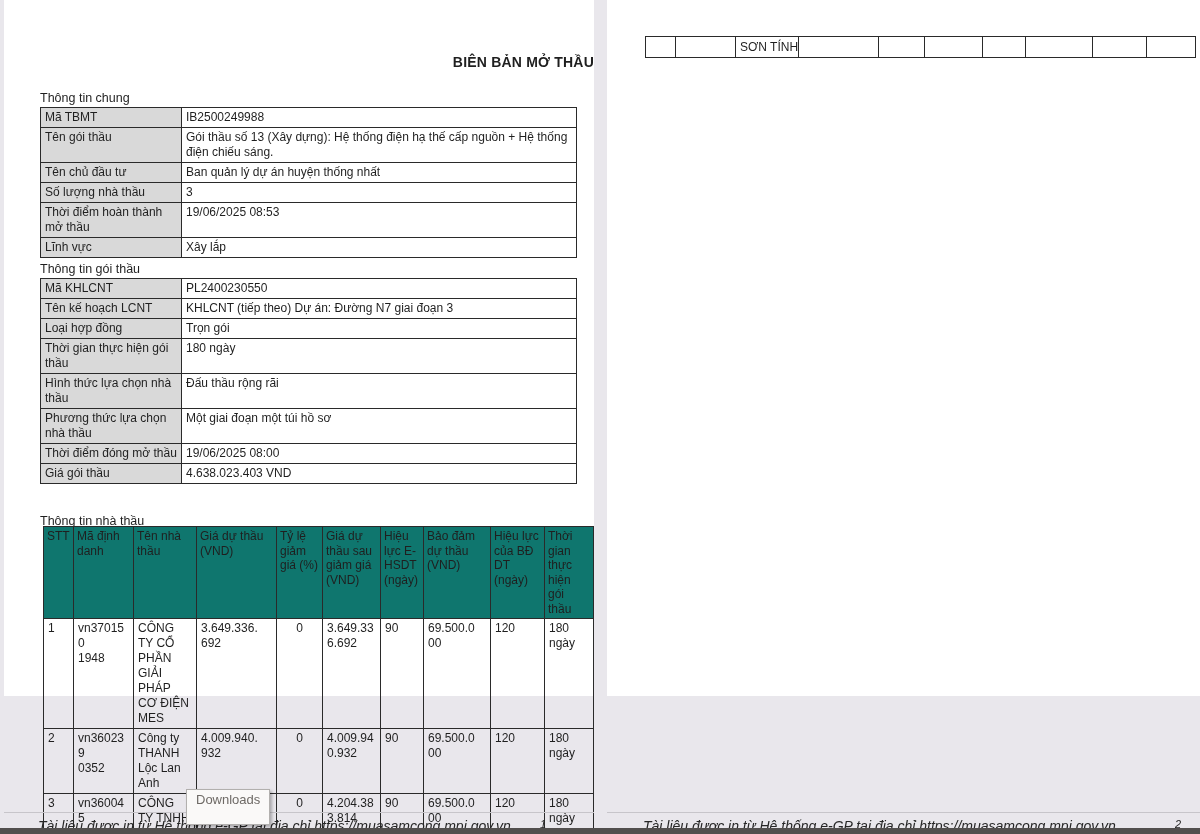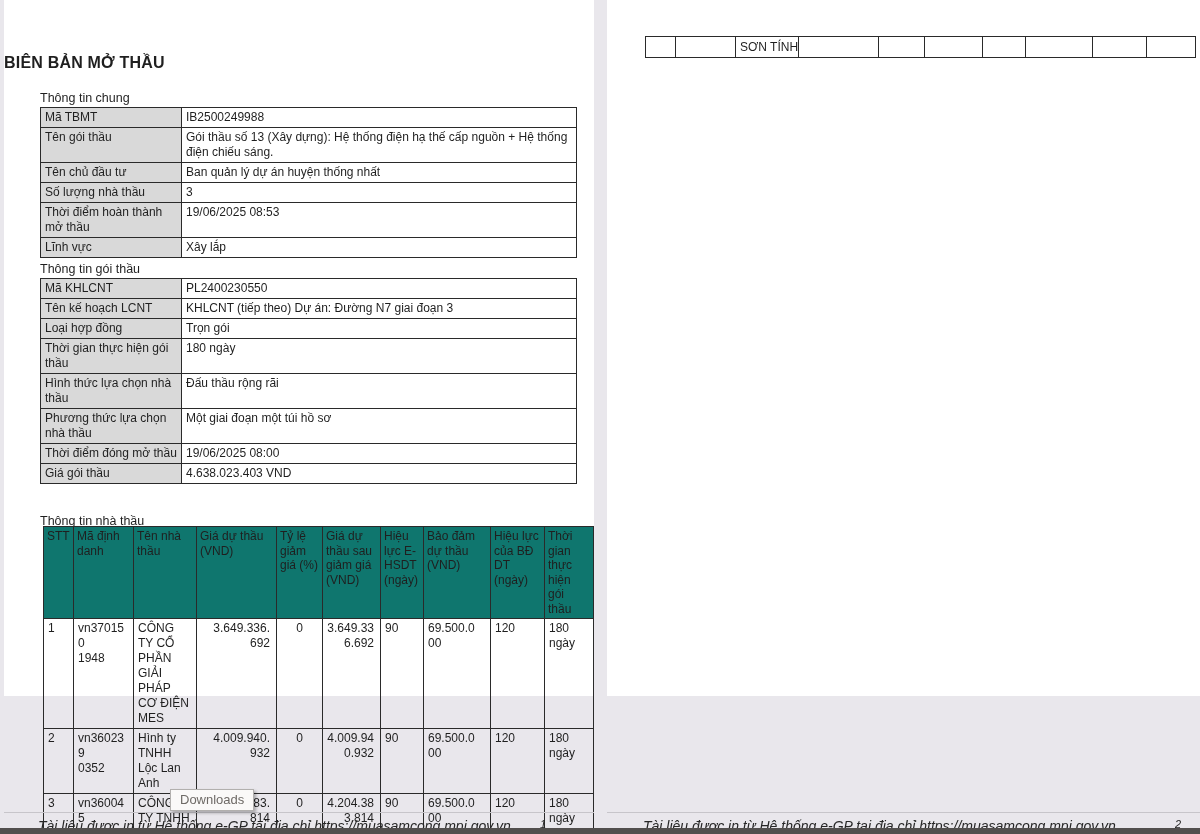--- a/index.html
+++ b/index.html
@@ -3,58 +3,58 @@
 <meta charset="utf-8">
 <style>
   * { margin:0; padding:0; box-sizing:border-box; }
   html,body { width:1200px; height:834px; overflow:hidden; }
   body { background:#e9e7ec; font-family:"Liberation Sans", sans-serif; color:#1f1f1f; position:relative; }
 
   .page { position:absolute; top:0; background:#ffffff; height:696px; }
   #page1 { left:4px;  width:590px; }
   #page2 { left:607px; width:593px; }
 
-  .doc-title { position:absolute; top:54px; left:0; width:100%; text-align:left;
-               font-size:16px; font-weight:bold; letter-spacing:.2px; }
+  .doc-title { position:absolute; top:54px; left:0; width:100%; text-align:right;
+               font-size:14px; font-weight:bold; letter-spacing:.2px; }
 
   .section-heading { position:absolute; left:36px; font-size:12.5px; }
   #heading-general { top:91px; }
   #heading-package { top:262px; }
   #heading-bidders { top:514px; }
 
   table { border-collapse:collapse; table-layout:fixed; }
   td, th { border:1px solid #2a2a2a; font-size:12px; line-height:15px;
            vertical-align:top; padding:2px 4px; text-align:left; font-weight:normal;
            white-space:pre-line; word-wrap:break-word; }
 
   .info-table { position:absolute; left:36px; width:537px; }
   #table-general { top:107px; }
   #table-package { top:278px; }
   .info-table td.lbl { width:141px; background:#d9d9d9; }
   .info-table td.val { }
 
   #table-bidders { position:absolute; left:39px; top:526px; width:550px; }
   #table-bidders th { background:#0f766e; line-height:14.5px; padding:2px 3px; }
   #table-bidders td { line-height:15px; }
-  .al-r { text-align:right; padding-right:6px; }
+  .al-r { padding-right:6px; }
   .al-c { text-align:center; }
 
   #table-continuation { position:absolute; left:38px; top:36px; width:550px; }
   #table-continuation td { height:21px; line-height:16px; white-space:nowrap; overflow:hidden; }
 
   .page-footer { position:absolute; top:812px; left:0; width:100%; height:16px;
                  border-top:1px solid #c7c5ca; }
   .footer-text { position:absolute; top:5px; font-size:14px; font-style:italic; color:#262626; }
   .footer-page-num { position:absolute; top:5px; font-size:11px; font-style:italic; color:#262626; }
   #page1 .footer-text { left:34px; }
   #page1 .footer-page-num { left:536px; }
   #page2 .footer-text { left:36px; }
   #page2 .footer-page-num { left:568px; }
 
-  #downloads-tooltip { position:absolute; left:170px; top:789px; height:22px;
+  #downloads-tooltip { position:absolute; left:186px; top:789px; height:36px;
                        background:#faf9f8; border:1px solid #b2b0ae; color:#6e6a66;
                        font-size:13px; line-height:20px; padding:0 9px;
                        box-shadow:2px 2px 3px rgba(0,0,0,.28); z-index:5; }
 
   #bottom-bar { position:absolute; left:0; top:828px; width:1200px; height:6px;
                 background:#524f4e; }
 </style>
 </head>
 <body>
 
@@ -174,21 +174,21 @@
       <td>69.500.0
 00</td>
       <td>120</td>
       <td>180
 ngày</td>
     </tr>
     <tr>
       <td>2</td>
       <td>vn360239
 0352</td>
-      <td>Hình ty TNHH Lộc Lan Anh</td>
+      <td>Công ty THANH Lộc Lan Anh</td>
       <td class="al-r">4.009.940.
 932</td>
       <td class="al-c">0</td>
       <td class="al-r">4.009.94
 0.932</td>
       <td>90</td>
       <td>69.500.0
 00</td>
       <td>120</td>
       <td>180

